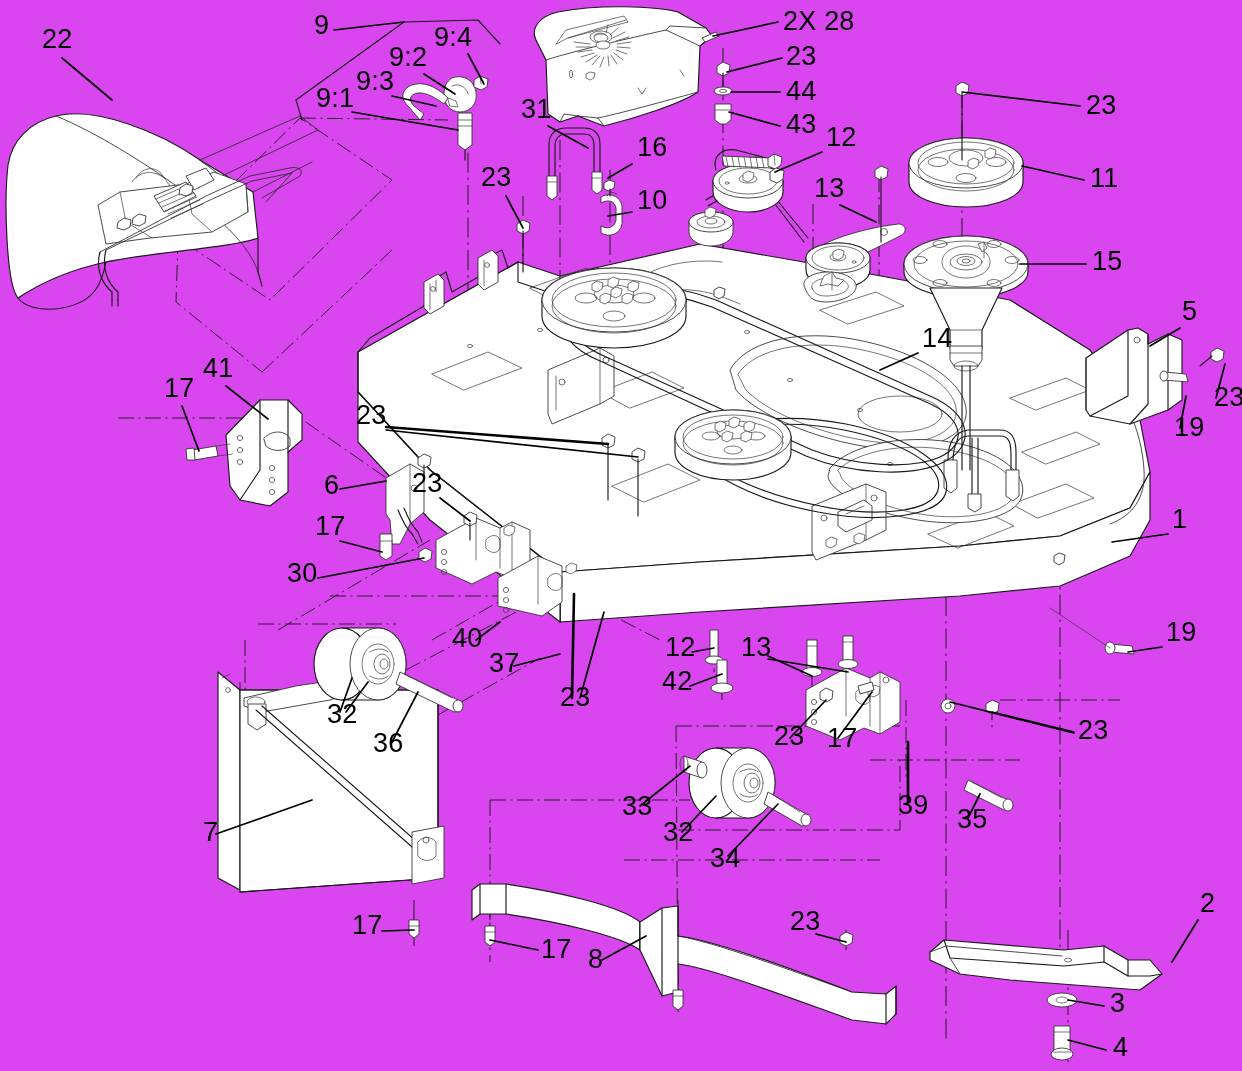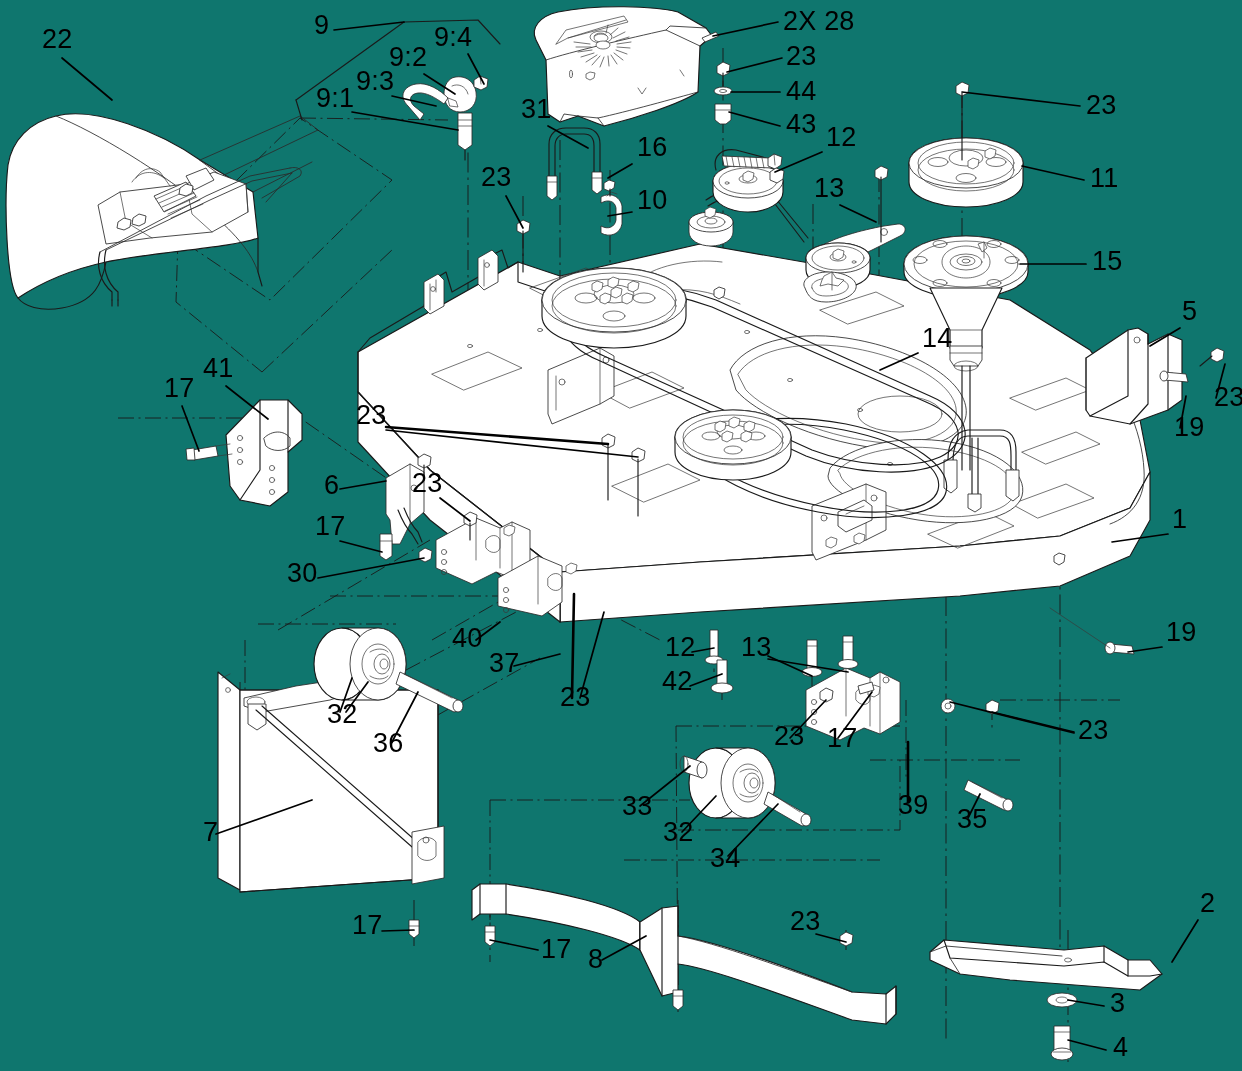--- a/index.html
+++ b/index.html
@@ -1,18 +1,18 @@
 <!DOCTYPE html>
 <html><head>
 <meta charset="utf-8">
 <style>
   html,body{margin:0;padding:0;background:#ffffff;}
   body{width:1242px;height:1071px;overflow:hidden;
        font-family:"Liberation Sans","DejaVu Sans",sans-serif;}
-  #sheet{position:relative;width:1242px;height:1071px;background:#0f766e;}
+  #sheet{position:relative;width:1242px;height:1071px;background:#d946ef;}
   svg{display:block;}
   .ln{fill:none;stroke:#1a1a1a;stroke-width:1.15;stroke-linejoin:round;stroke-linecap:round;}
   .ln-t{fill:none;stroke:#2a2a2a;stroke-width:0.85;stroke-linejoin:round;stroke-linecap:round;}
   .ln-h{fill:none;stroke:#3a3a3a;stroke-width:0.7;stroke-linejoin:round;stroke-linecap:round;}
   .fillw{fill:#ffffff;stroke:#1a1a1a;stroke-width:1.15;stroke-linejoin:round;}
   .fillw-t{fill:#ffffff;stroke:#2a2a2a;stroke-width:0.85;stroke-linejoin:round;}
   .fillw-h{fill:#ffffff;stroke:#3a3a3a;stroke-width:0.7;stroke-linejoin:round;}
   .cdot{fill:none;stroke:#1a1a1a;stroke-width:0.95;
         stroke-dasharray:20 5 2.5 5;stroke-linecap:butt;}
   .cdot2{fill:none;stroke:#1a1a1a;stroke-width:0.9;

